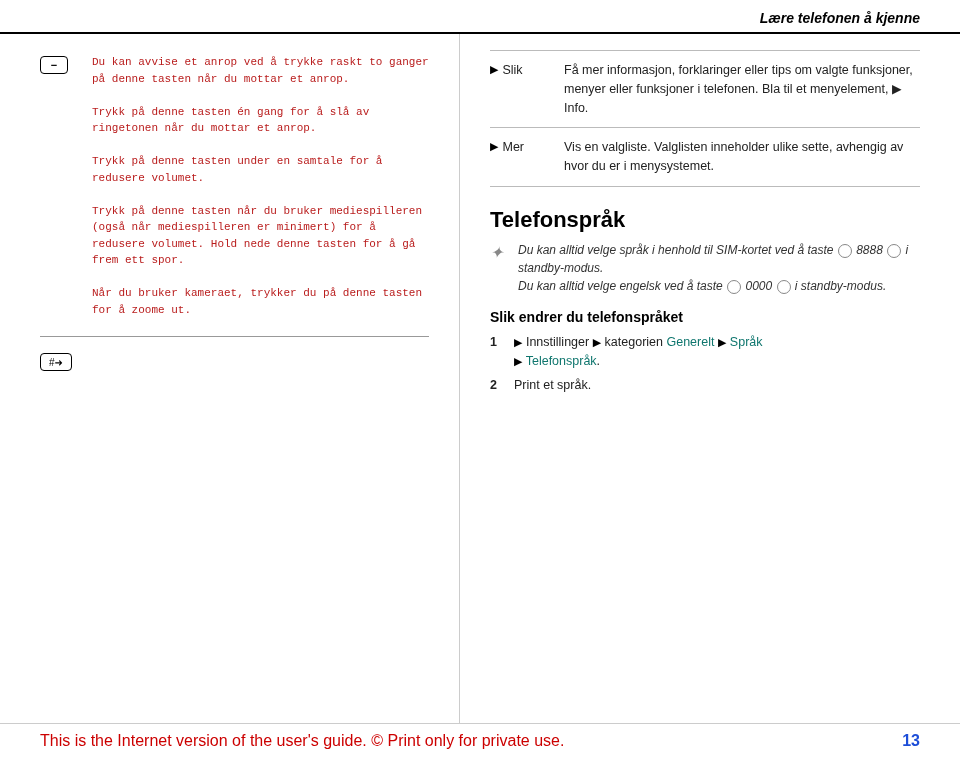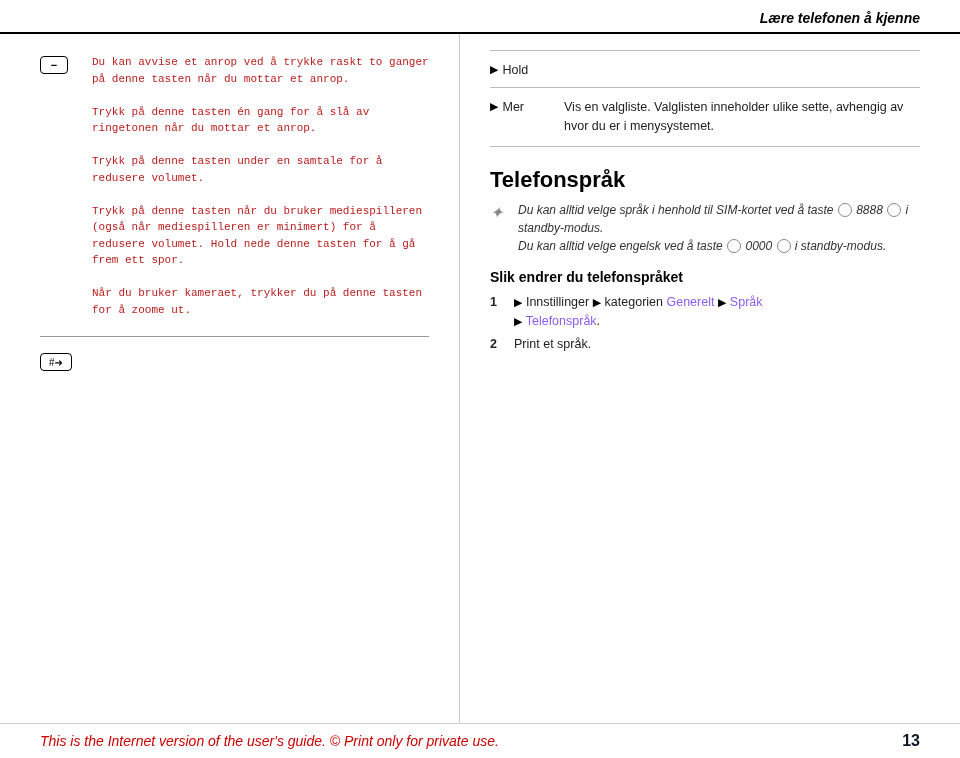--- a/index.html
+++ b/index.html
@@ -199,42 +199,41 @@
       font-weight: bold;
       min-width: 14px;
     }
 
     .li-text {
       flex: 1;
     }
 
     
     .nav-link {
-      color: #8b5cf6;
+      color: #0f766e;
     }
 
     
     .footer {
       border-top: 1px solid #ccc;
       padding: 8px 40px;
       display: flex;
       justify-content: space-between;
       align-items: center;
     }
 
     .footer-text {
-      font-size: 14px;
+      font-size: 16px;
       color: #c00;
-      font-style: italic;
     }
 
     .footer-page {
       font-size: 16px;
       font-weight: bold;
-      color: #0f172a;
+      color: #1d4ed8;
     }
 
     
     .small-circle {
       display: inline-flex;
       align-items: center;
       justify-content: center;
       width: 14px;
       height: 14px;
       border: 1px solid #888;
@@ -279,21 +278,24 @@
         </div>
       </div>
 
     </div>
 
     <div class="right-col">
 
       <div class="info-row">
         <div class="info-label">
           <span class="arrow">▶</span>
-          <span>Hold</span>
+          <span>Slik</span>
+        </div>
+        <div class="info-desc">
+          Få mer informasjon, forklaringer eller tips om valgte funksjoner, menyer eller funksjoner i telefonen. Bla til et menyelement, ▶ Info.
         </div>
       </div>
 
       <div class="info-row">
         <div class="info-label">
           <span class="arrow">▶</span>
           <span>Mer</span>
         </div>
         <div class="info-desc">
           Vis en valgliste. Valglisten inneholder ulike sette, avhengig av hvor du er i menysystemet.

